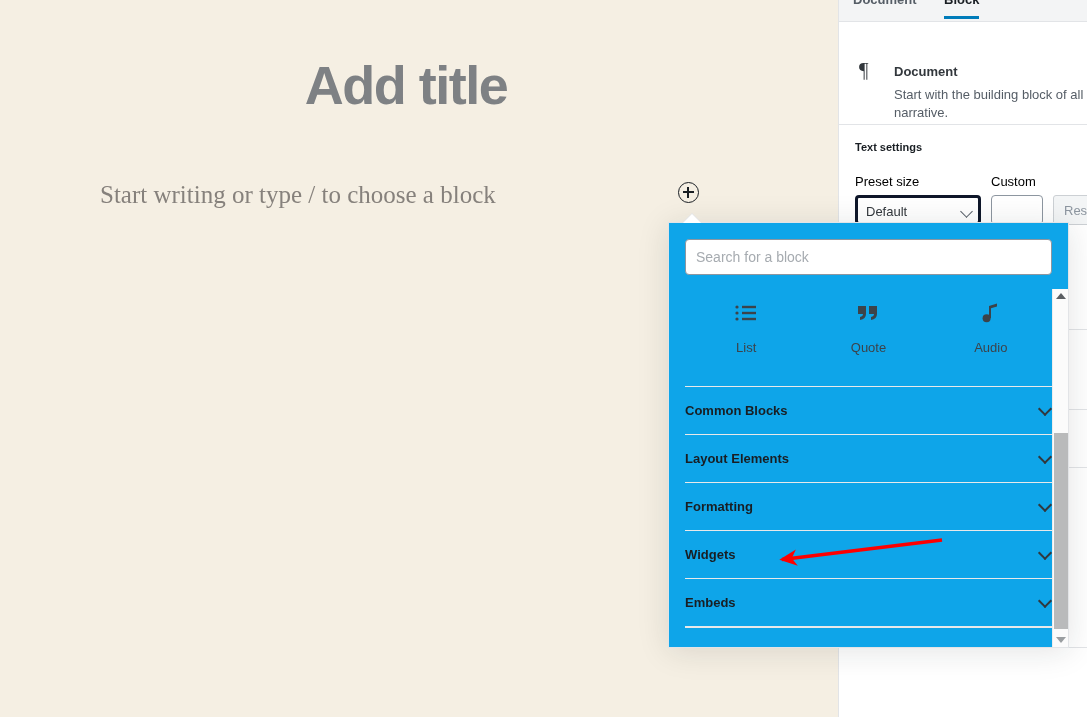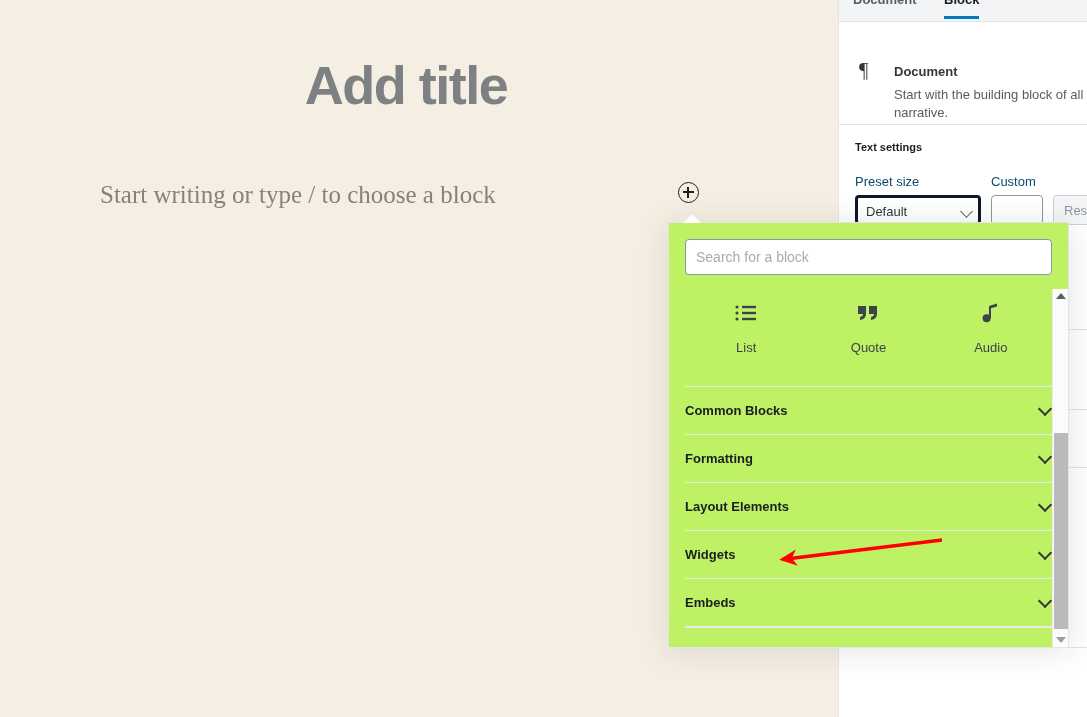--- a/index.html
+++ b/index.html
@@ -142,21 +142,21 @@
     color: #191e23;
     margin: 0 0 21px 0;
   }
   .field-row {
     display: flex;
     align-items: flex-end;
     gap: 10px;
   }
   .field-label {
     font-size: 13px;
-    color: #0c4a6e;
+    color: #000000;
     display: block;
     margin-bottom: 6px;
   }
   .select-box {
     position: relative;
     width: 126px;
     height: 30px;
     border: 3px solid #0f172a;
     border-radius: 4px;
     background: #fff;
@@ -203,21 +203,21 @@
   .panel-row {
     border-bottom: 1px solid #e2e4e7;
     background: #fff;
   }
 
   
   .inserter-popover {
     position: absolute;
     left: 668px; top: 222px;
     width: 401px; height: 426px;
-    background: #bef264;
+    background: #0ea5e9;
     border: 1px solid #e2e4e7;
     box-shadow: 0 3px 30px rgba(25,30,35,0.12);
     z-index: 25;
   }
   .popover-notch {
     position: absolute;
     left: 14px; top: -9px;
     width: 0; height: 0;
     border-left: 9px solid transparent;
     border-right: 9px solid transparent;
@@ -426,25 +426,25 @@
       </div>
 
     </div>
 
     <div class="cat-list">
       <div class="cat-row">
         <span class="cat-label">Common Blocks</span>
         <span class="cat-chevron"></span>
       </div>
       <div class="cat-row">
+        <span class="cat-label">Layout Elements</span>
+        <span class="cat-chevron"></span>
+      </div>
+      <div class="cat-row">
         <span class="cat-label">Formatting</span>
-        <span class="cat-chevron"></span>
-      </div>
-      <div class="cat-row">
-        <span class="cat-label">Layout Elements</span>
         <span class="cat-chevron"></span>
       </div>
       <div class="cat-row">
         <span class="cat-label">Widgets</span>
         <span class="cat-chevron"></span>
       </div>
       <div class="cat-row">
         <span class="cat-label">Embeds</span>
         <span class="cat-chevron"></span>
       </div>

